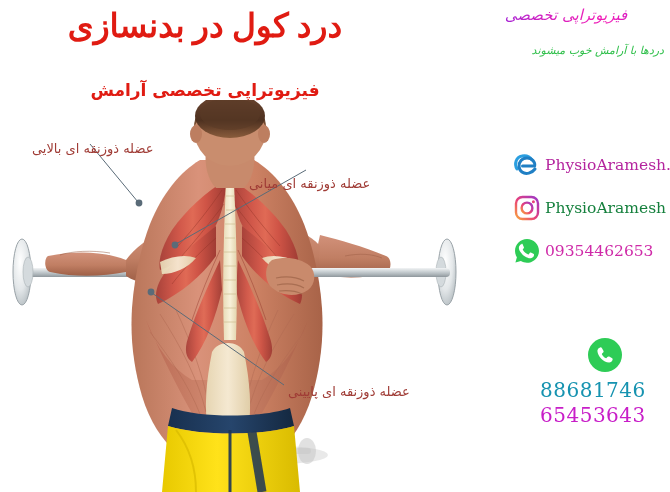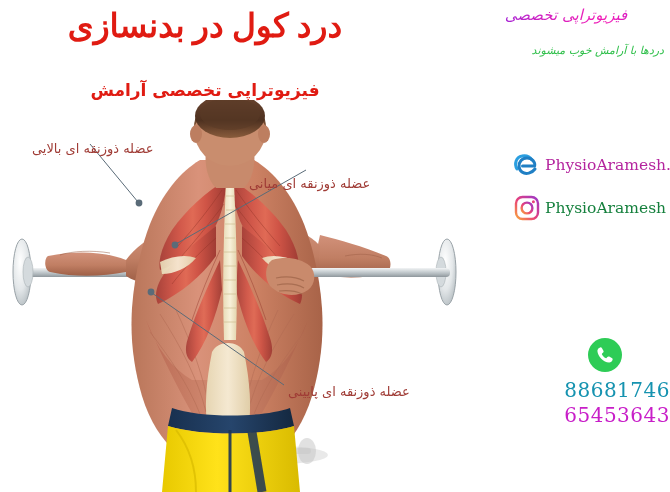--- a/index.html
+++ b/index.html
@@ -48,21 +48,21 @@
   
   .social{position:absolute;left:512px;top:148px;width:158px;}
   .srow{display:flex;align-items:center;height:34px;margin-bottom:9px;}
   .sicon{width:30px;height:28px;flex:0 0 30px;display:flex;align-items:center;justify-content:center;}
   .stext{font-family:"DejaVu Serif","Liberation Serif",serif;font-size:15.5px;
          white-space:nowrap;padding-left:3px;}
   .t-site{color:#b4249e;}
   .t-insta{color:#15803d;}
   .t-wa{color:#cf2aa8;}
 
-  .phonebox{position:absolute;left:540px;top:338px;width:130px;text-align:right;}
+  .phonebox{position:absolute;left:540px;top:338px;width:130px;text-align:left;}
   .phone-circle{width:34px;height:34px;border-radius:50%;background:#2ecc56;
     margin:0 auto 6px auto;display:flex;align-items:center;justify-content:center;}
   .pnum{font-family:"DejaVu Serif","Liberation Serif",serif;font-size:20px;
         letter-spacing:0.5px;line-height:1.25;white-space:nowrap;}
   .p1{color:#1693b0;}
   .p2{color:#c81ec8;}
 </style>
 </head>
 <body>
 
@@ -287,20 +287,39 @@
             </linearGradient>
           </defs>
           <rect x="2" y="2" width="22" height="22" rx="6.5" fill="none" stroke="url(#ig)" stroke-width="2.4"></rect>
           <circle cx="13" cy="13" r="5.4" fill="none" stroke="url(#ig)" stroke-width="2.4"></circle>
           <circle cx="19.4" cy="6.7" r="1.5" fill="#e8417a"></circle>
         </svg>
       </span>
       <span class="stext t-insta">PhysioAramesh</span>
     </div>
 
+    <div class="srow">
+      <span class="sicon">
+        <svg width="28" height="28" viewBox="0 0 28 28">
+          <path d="M14,2 C7.4,2 2,7.4 2,14 C2,16.3 2.7,18.5 3.9,20.3 L2.4,25.6 L7.9,24.1
+                   C9.7,25.2 11.8,25.8 14,25.8 C20.6,25.8 26,20.5 26,14 C26,7.4 20.6,2 14,2 Z" fill="#2ecc56"></path>
+          <path d="M9.8,8.4 C10.2,8.4 10.6,8.4 10.9,9.1 C11.2,9.9 12,11.8 12.1,12
+                   C12.2,12.2 12.2,12.5 12.05,12.8 C11.9,13.1 11.5,13.6 11.2,13.9
+                   C11,14.1 10.8,14.3 11,14.7 C11.3,15.3 12.1,16.6 13.3,17.7
+                   C14.8,19 16,19.4 16.4,19.6 C16.8,19.8 17,19.7 17.2,19.5
+                   C17.5,19.2 18.2,18.3 18.5,17.9 C18.7,17.6 19,17.5 19.3,17.7
+                   C19.7,17.9 21.6,18.8 22,19 C22.4,19.2 22.6,19.3 22.7,19.5
+                   C22.8,19.7 22.8,20.6 22.4,21.6 C22,22.6 20.3,23.5 19.5,23.6
+                   C18.7,23.7 17.8,23.8 14.7,22.5 C10.9,21 8.5,17.1 8.3,16.8
+                   C8.1,16.5 6.8,14.7 6.8,12.8 C6.8,10.9 7.8,10 8.1,9.6
+                   C8.5,9.2 8.9,9.1 9.2,9.1 Z" fill="#ffffff" transform="translate(-0.6,-1.2) scale(0.95)"></path>
+        </svg>
+      </span>
+      <span class="stext t-wa">09354462653</span>
+    </div>
   </div>
 
   <div class="phonebox">
     <div class="phone-circle">
       <svg width="20" height="20" viewBox="0 0 20 20">
         <path d="M5.2,2.4 C6,2.2 6.6,2.5 7,3.2 L8.4,5.8 C8.8,6.5 8.6,7.1 8.1,7.6
                  L7.1,8.5 C6.8,8.8 6.8,9.1 7,9.5 C7.6,10.8 9.2,12.4 10.5,13
                  C10.9,13.2 11.2,13.2 11.5,12.9 L12.4,11.9 C12.9,11.4 13.5,11.2 14.2,11.6
                  L16.8,13 C17.5,13.4 17.8,14 17.6,14.8 C17.2,16.4 15.7,17.7 14,17.6
                  C8.6,17.3 2.7,11.4 2.4,6 C2.3,4.3 3.6,2.8 5.2,2.4 Z" fill="#ffffff"></path>

